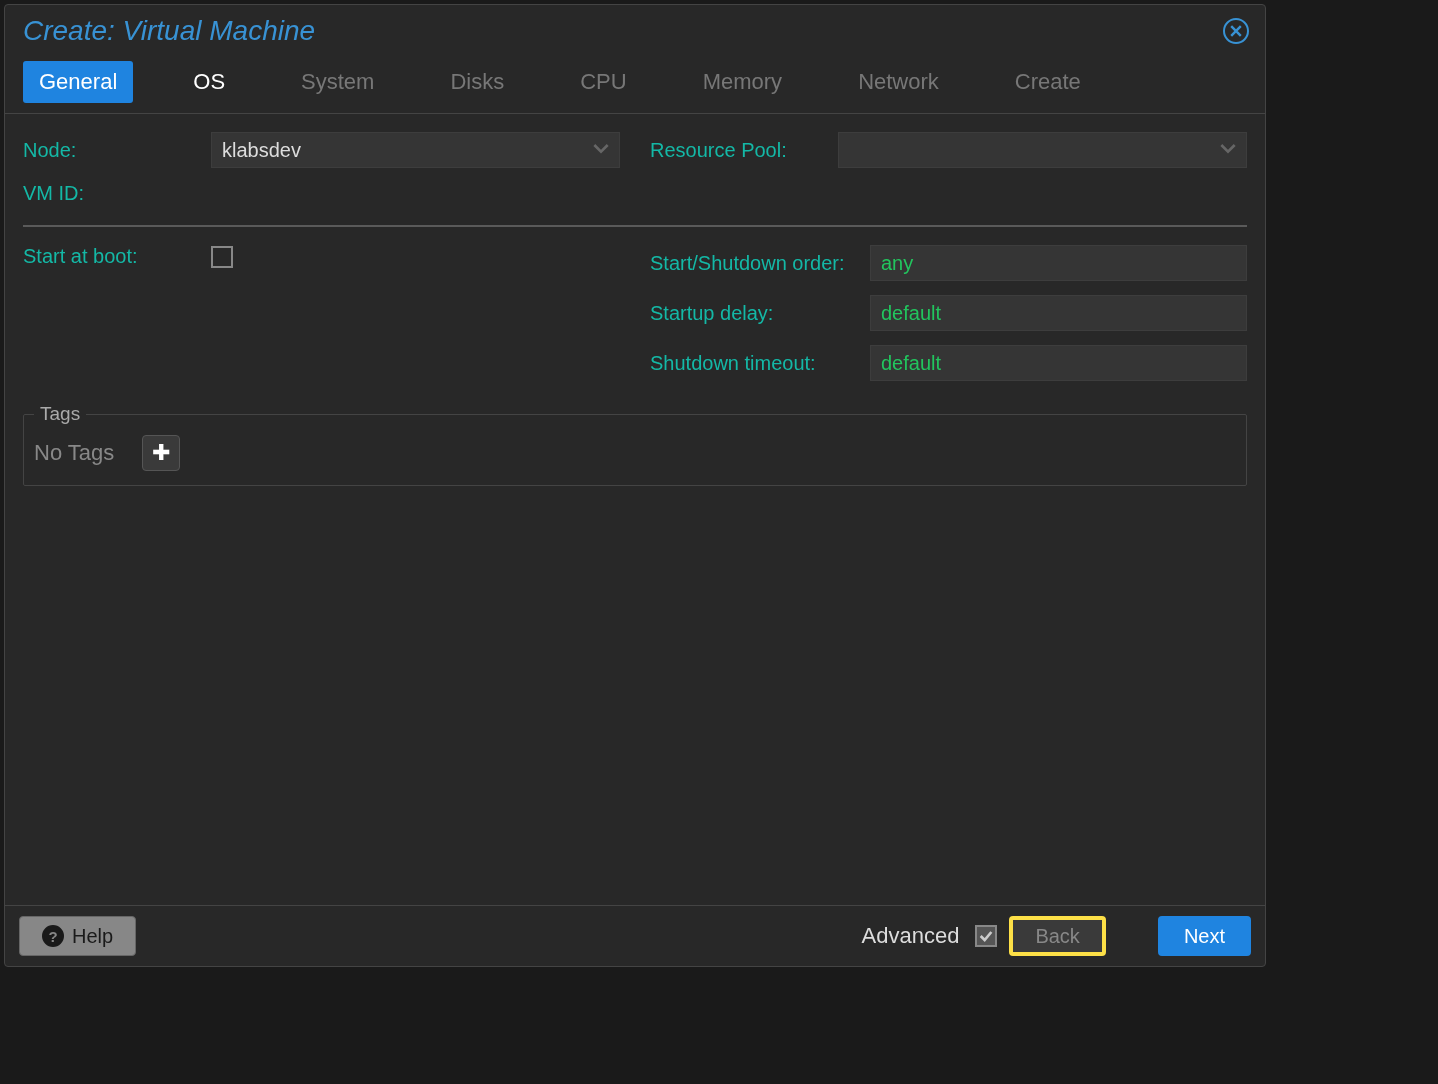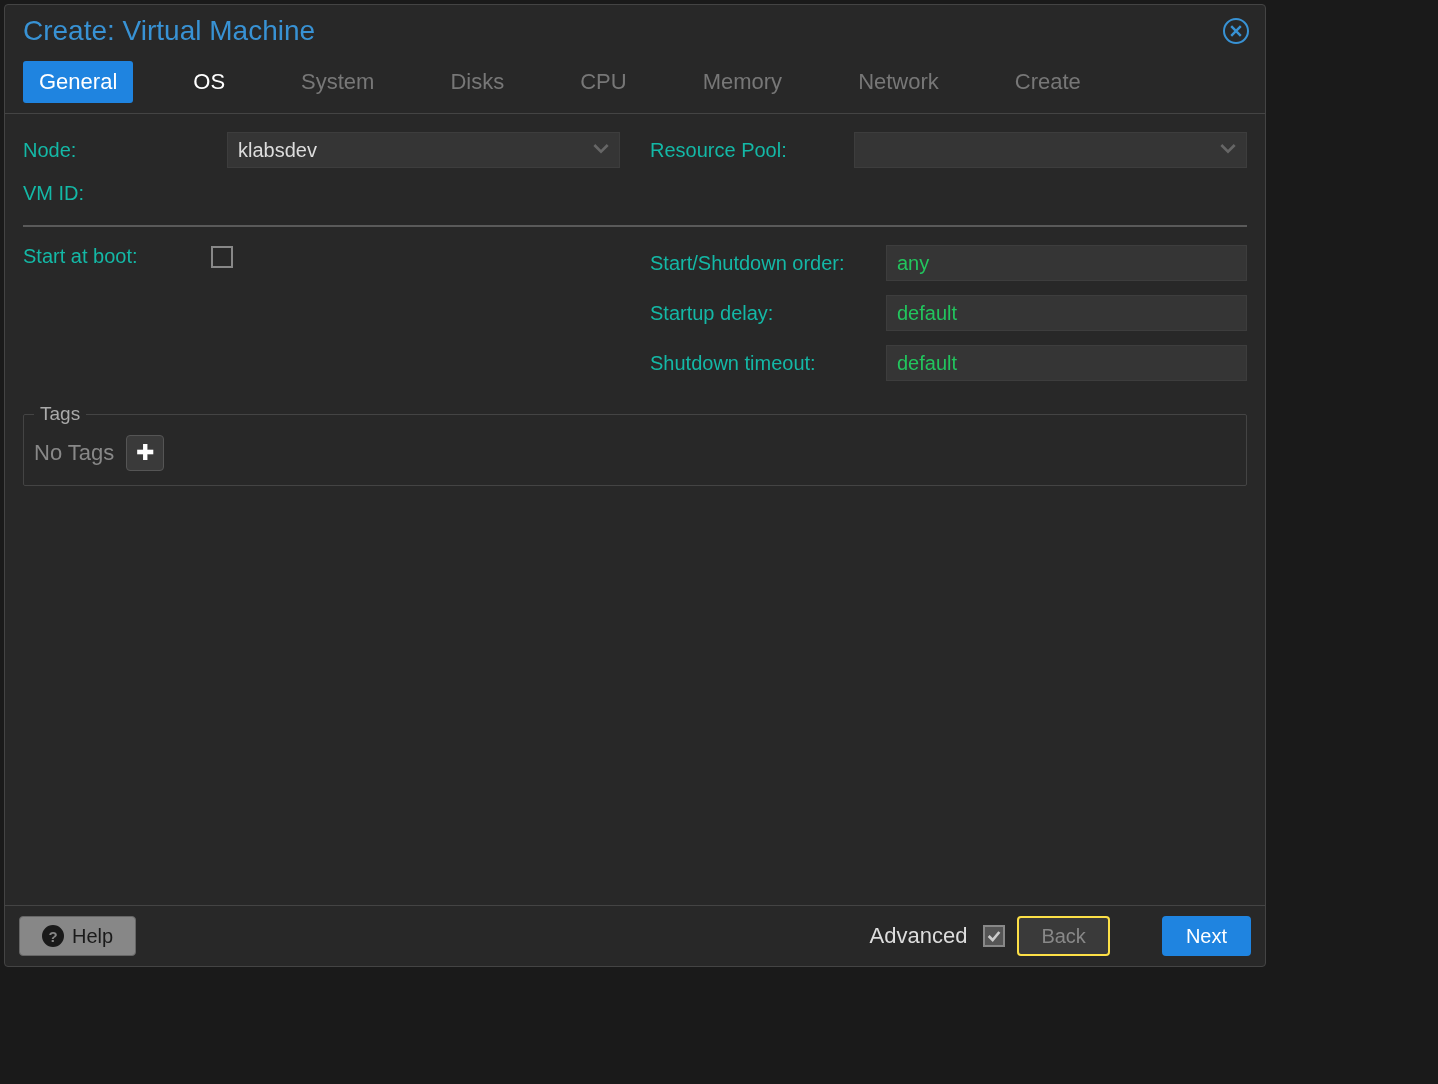--- a/index.html
+++ b/index.html
@@ -24,20 +24,21 @@
   .dialog-header {
     display: flex;
     align-items: center;
     justify-content: space-between;
     padding: 10px 16px 14px 18px;
   }
   .dialog-title {
     color: #3892d4;
     font-size: 28px;
     font-weight: 400;
+    font-style: italic;
   }
   .close-btn {
     width: 26px;
     height: 26px;
     border: 2.5px solid #3892d4;
     border-radius: 50%;
     display: flex;
     align-items: center;
     justify-content: center;
     cursor: pointer;
@@ -94,21 +95,20 @@
     flex: 1;
     background: #353535;
     border: 1px solid #3d3d3d;
     height: 36px;
     padding: 0 10px;
     color: #ddd;
     font-size: 20px;
     position: relative;
     display: flex;
     align-items: center;
-    margin-left: 16px;
   }
   .form-input.disabled, .form-input.disabled-ph {
     color: #22c55e;
     text-align: right;
   }
   .form-select .chevron {
     margin-left: auto;
     color: #666;
   }
   .spinner-arrows {
@@ -144,21 +144,21 @@
     padding: 10px 10px 14px 10px;
   }
   fieldset.tags legend {
     font-size: 19px;
     color: #aaa;
     padding: 0 6px;
   }
   .tags-row {
     display: flex;
     align-items: center;
-    gap: 12px;
+    gap: 28px;
   }
   .notags {
     color: #888;
     font-size: 22px;
   }
   .add-tag {
     width: 38px;
     height: 36px;
     background: #3a3a3a;
     border: 1px solid #555;
@@ -179,21 +179,21 @@
   }
   .btn {
     height: 40px;
     padding: 0 22px;
     border-radius: 4px;
     font-size: 20px;
     display: flex;
     align-items: center;
     gap: 8px;
     cursor: pointer;
-    border: 2px solid #fde047;
+    border: 4px solid #fde047;
   }
   .btn-help {
     background: #878787;
     color: #1a1a1a;
     border: 1px solid #666;
   }
   .btn-help .qicon {
     width: 22px; height: 22px;
     border: 2px solid #1a1a1a;
     border-radius: 50%;

